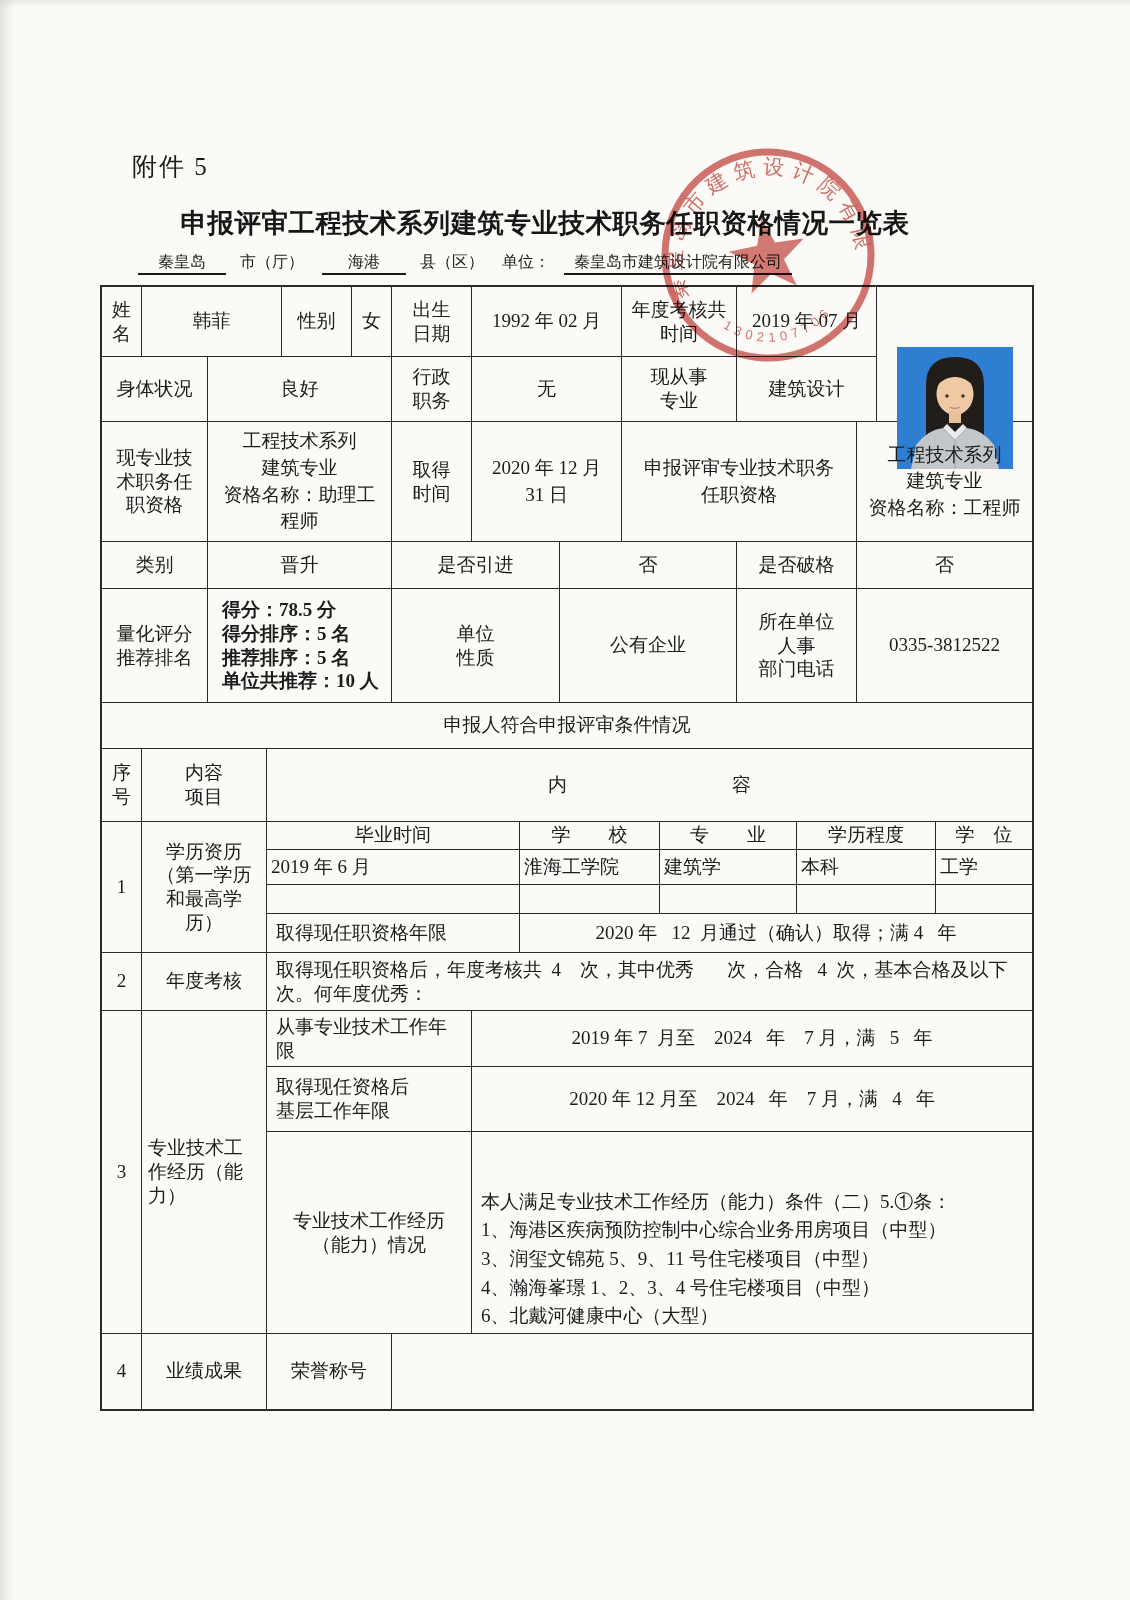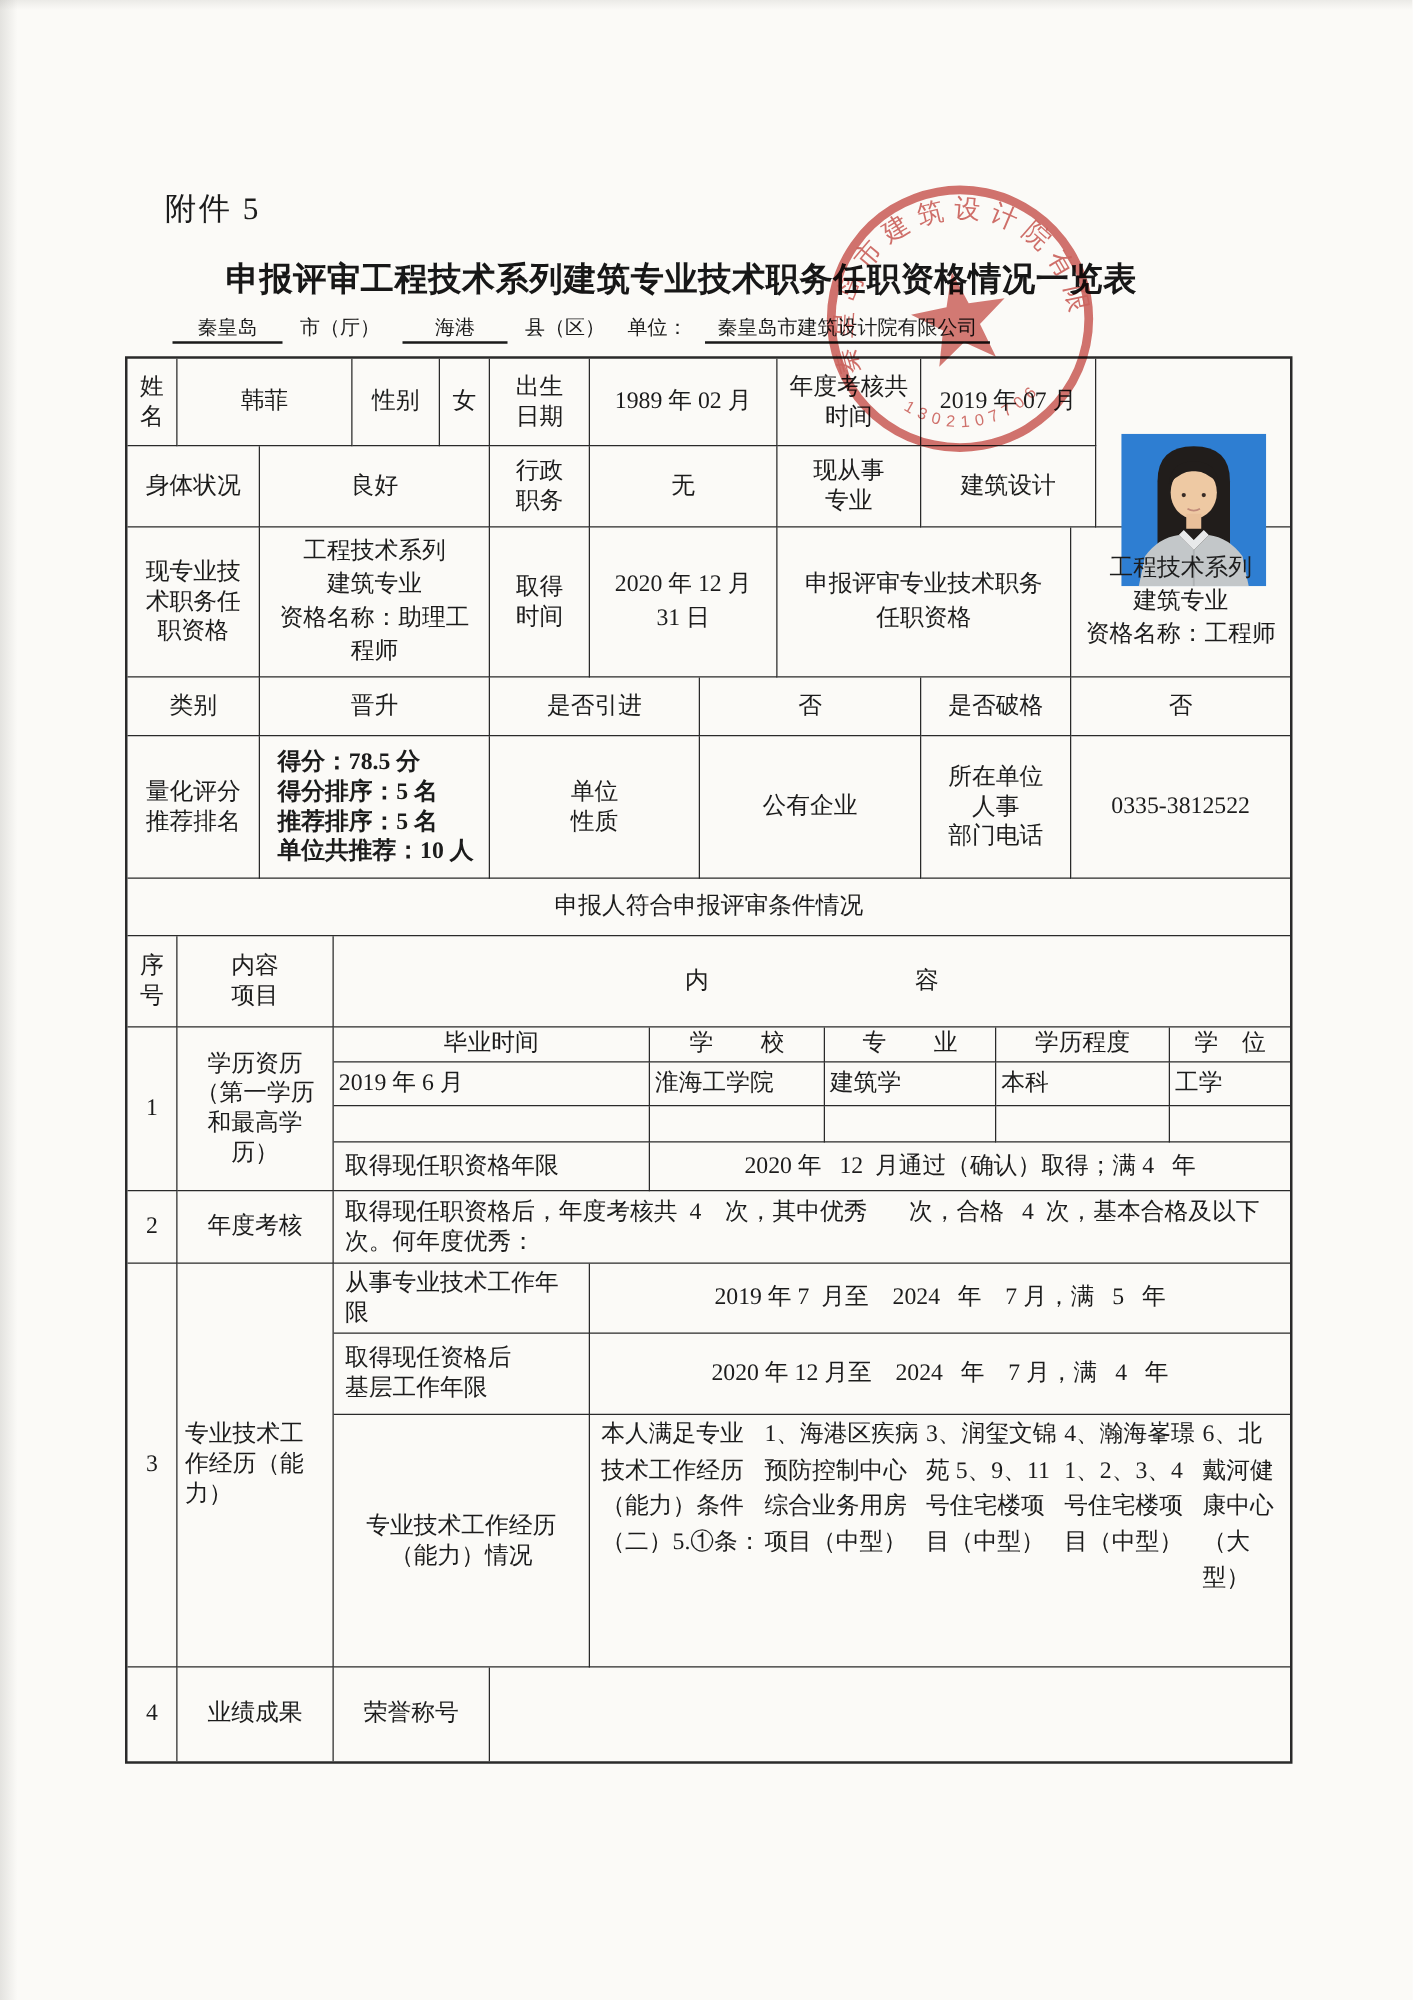--- a/index.html
+++ b/index.html
@@ -33,21 +33,21 @@
   .cell{
     border-right:1.6px solid #2a2a2a;border-bottom:1.6px solid #2a2a2a;
     display:flex;align-items:center;justify-content:center;
     text-align:center;white-space:pre-wrap;
     font-size:19px;line-height:1.4;padding:2px 4px;box-sizing:border-box;
   }
   .er{border-right:none;} .eb{border-bottom:none;}
   .left{justify-content:flex-start;text-align:left;padding-left:9px;}
   .tight{line-height:1.25;}
   .small-row{padding:0 4px;}
-  .col{flex-direction:row;align-items:flex-start;justify-content:flex-end;}
+  .col{flex-direction:column;align-items:flex-start;justify-content:flex-end;}
   .contentHeader{gap:165px;}
   .photo-cell{padding:0;}
   .photo-frame{width:116px;height:122px;margin-top:2px;}
 
   
   .seal{position:absolute;left:652px;top:139px;width:232px;height:232px;
     transform:rotate(-10deg);opacity:.82;mix-blend-mode:multiply;pointer-events:none;}
 </style>
 </head>
 <body>
@@ -64,21 +64,21 @@
 
 <div class="form">
 
   <div class="cell tight" style="grid-area:1/1/2/2">姓
 名</div>
   <div class="cell" style="grid-area:1/2/2/5">韩菲</div>
   <div class="cell" style="grid-area:1/5/2/6">性别</div>
   <div class="cell" style="grid-area:1/6/2/7">女</div>
   <div class="cell tight" style="grid-area:1/7/2/8">出生
 日期</div>
-  <div class="cell" style="grid-area:1/8/2/11">1989 年 02 月</div>
+  <div class="cell" style="grid-area:1/8/2/11">1992 年 02 月</div>
   <div class="cell tight" style="grid-area:1/11/2/14">年度考核共
 时间</div>
   <div class="cell" style="grid-area:1/14/2/18">2019 年 07 月</div>
 
   <div class="cell er photo-cell" style="grid-area:1/18/3/20">
     <div class="photo-frame">
       <svg viewBox="0 0 116 122" width="116" height="122">
         <rect width="116" height="122" fill="#2e7ed2"></rect>
         <path d="M29 100 L29 38 Q29 10 58 10 Q87 10 87 38 L87 100" fill="#211d1b"></path>
         <ellipse cx="58" cy="47" rx="18.5" ry="21" fill="#eec9a3"></ellipse>

